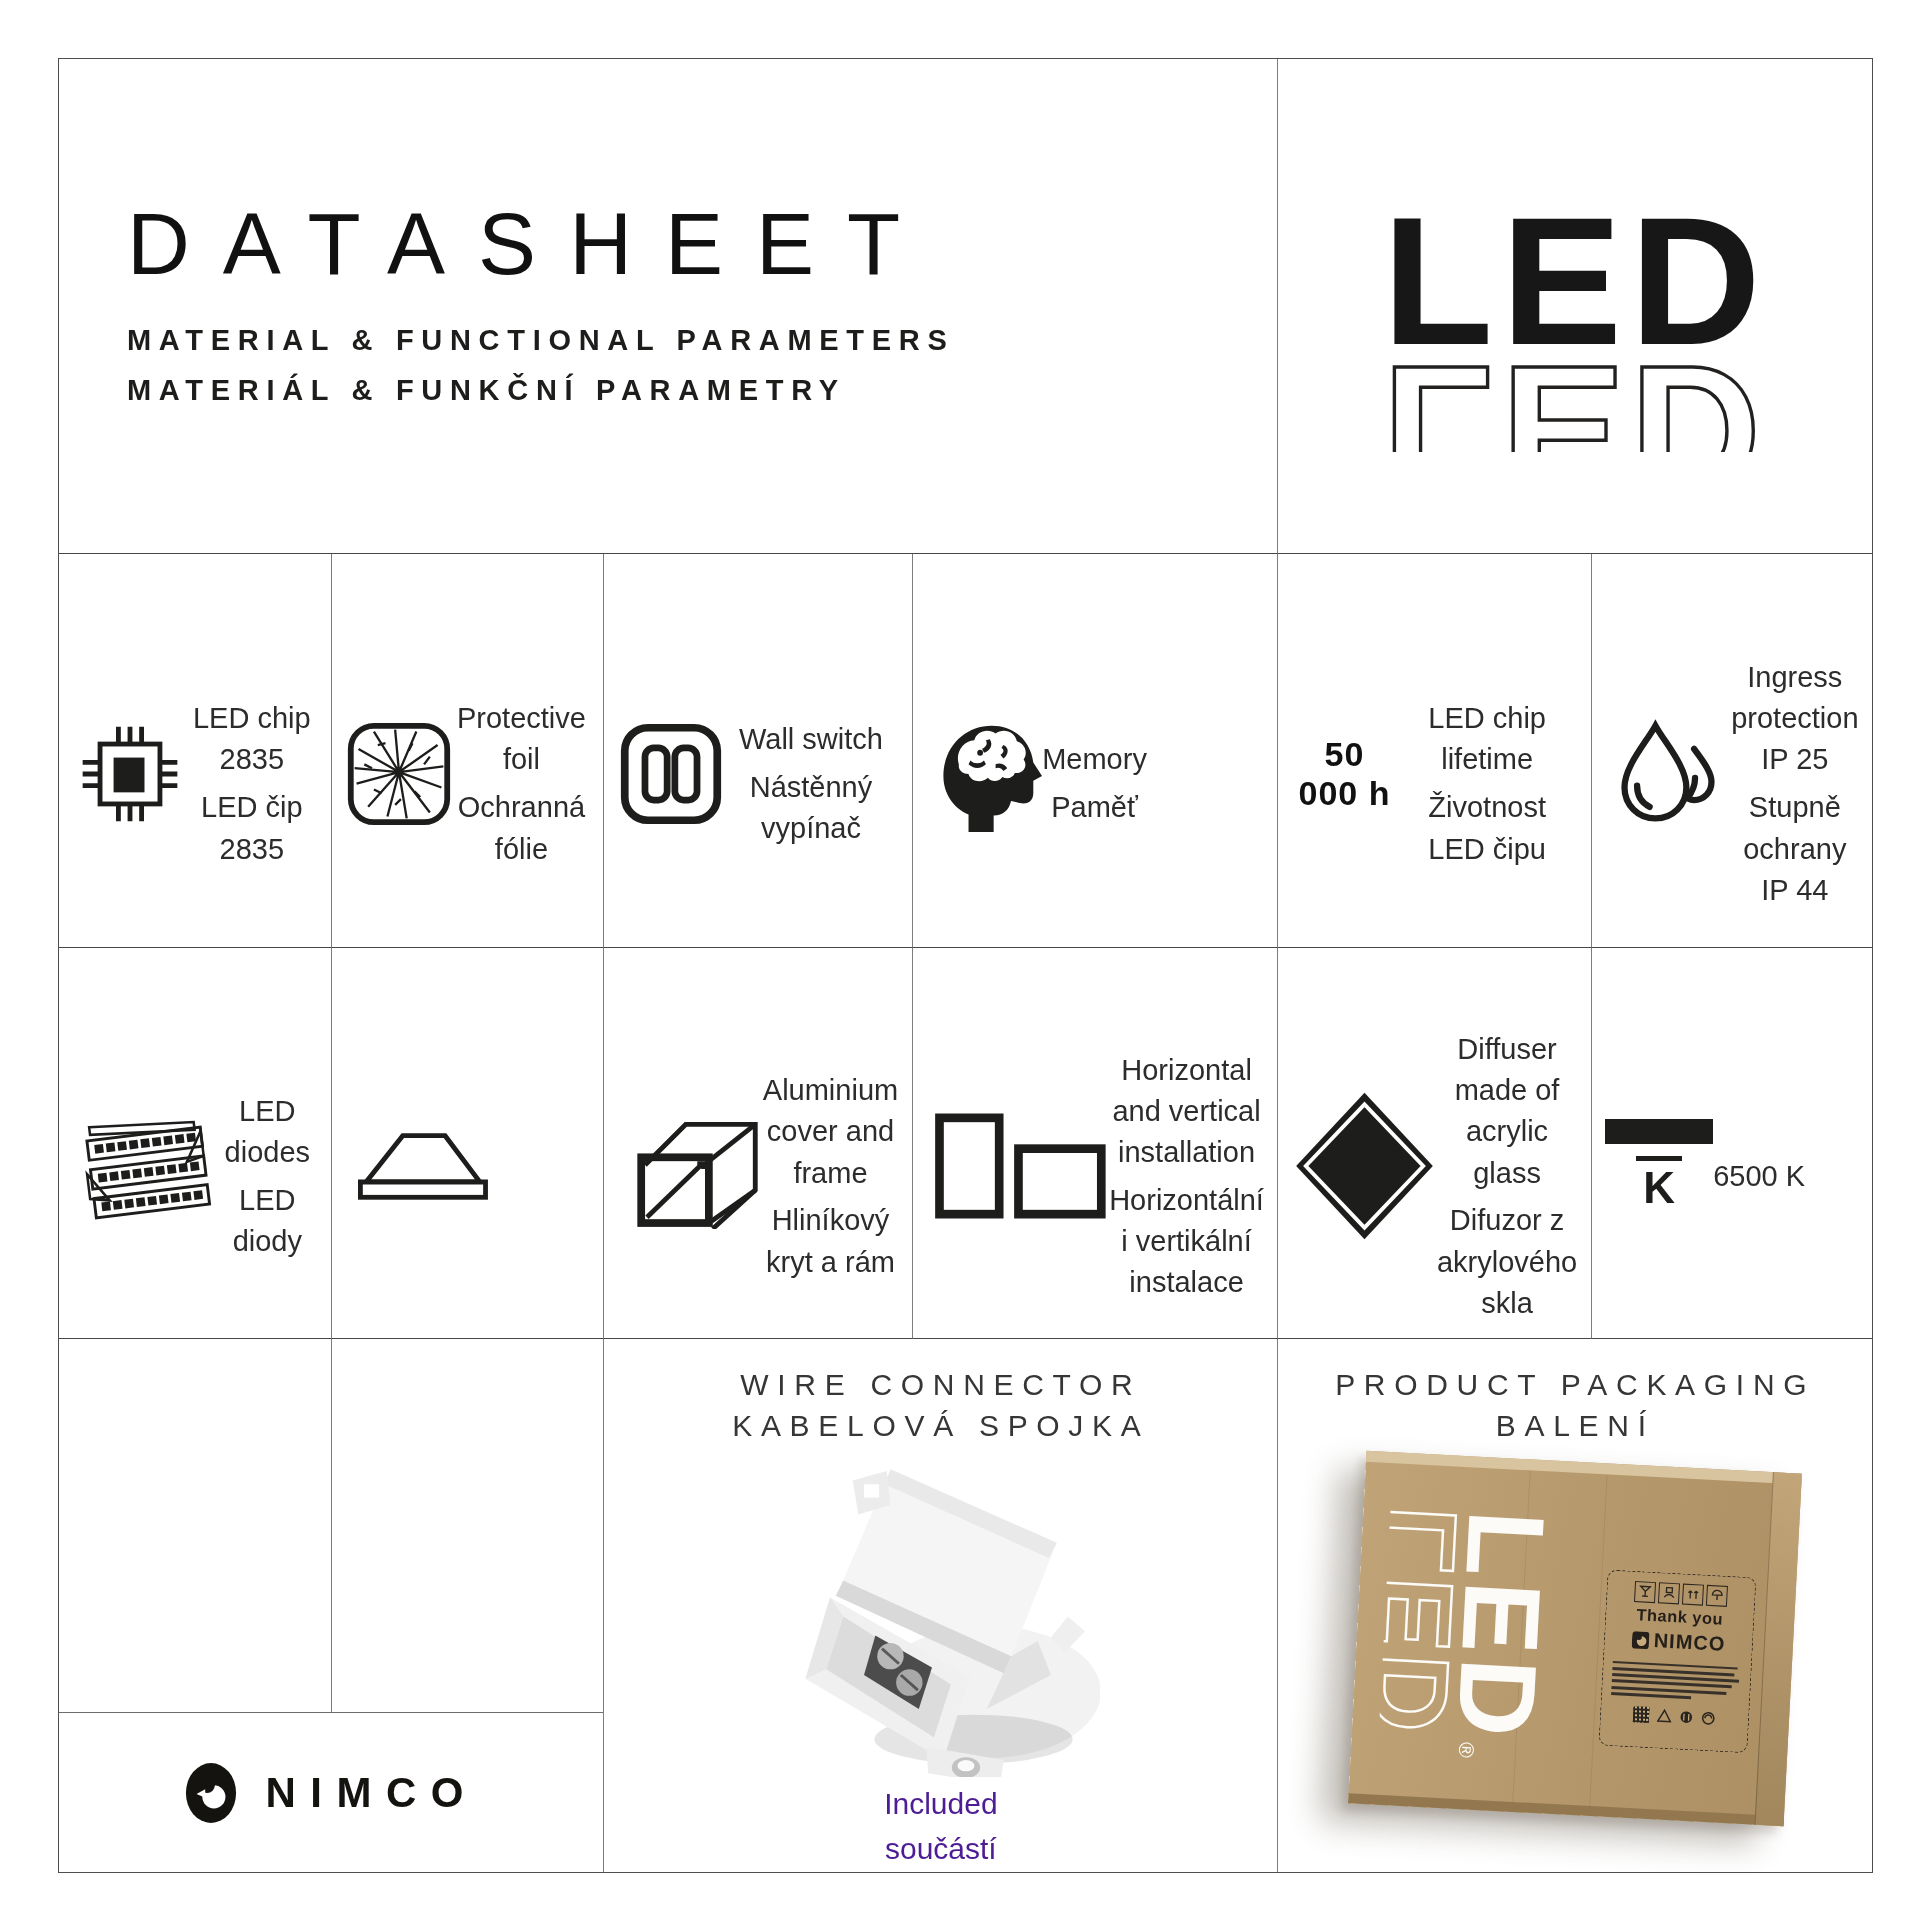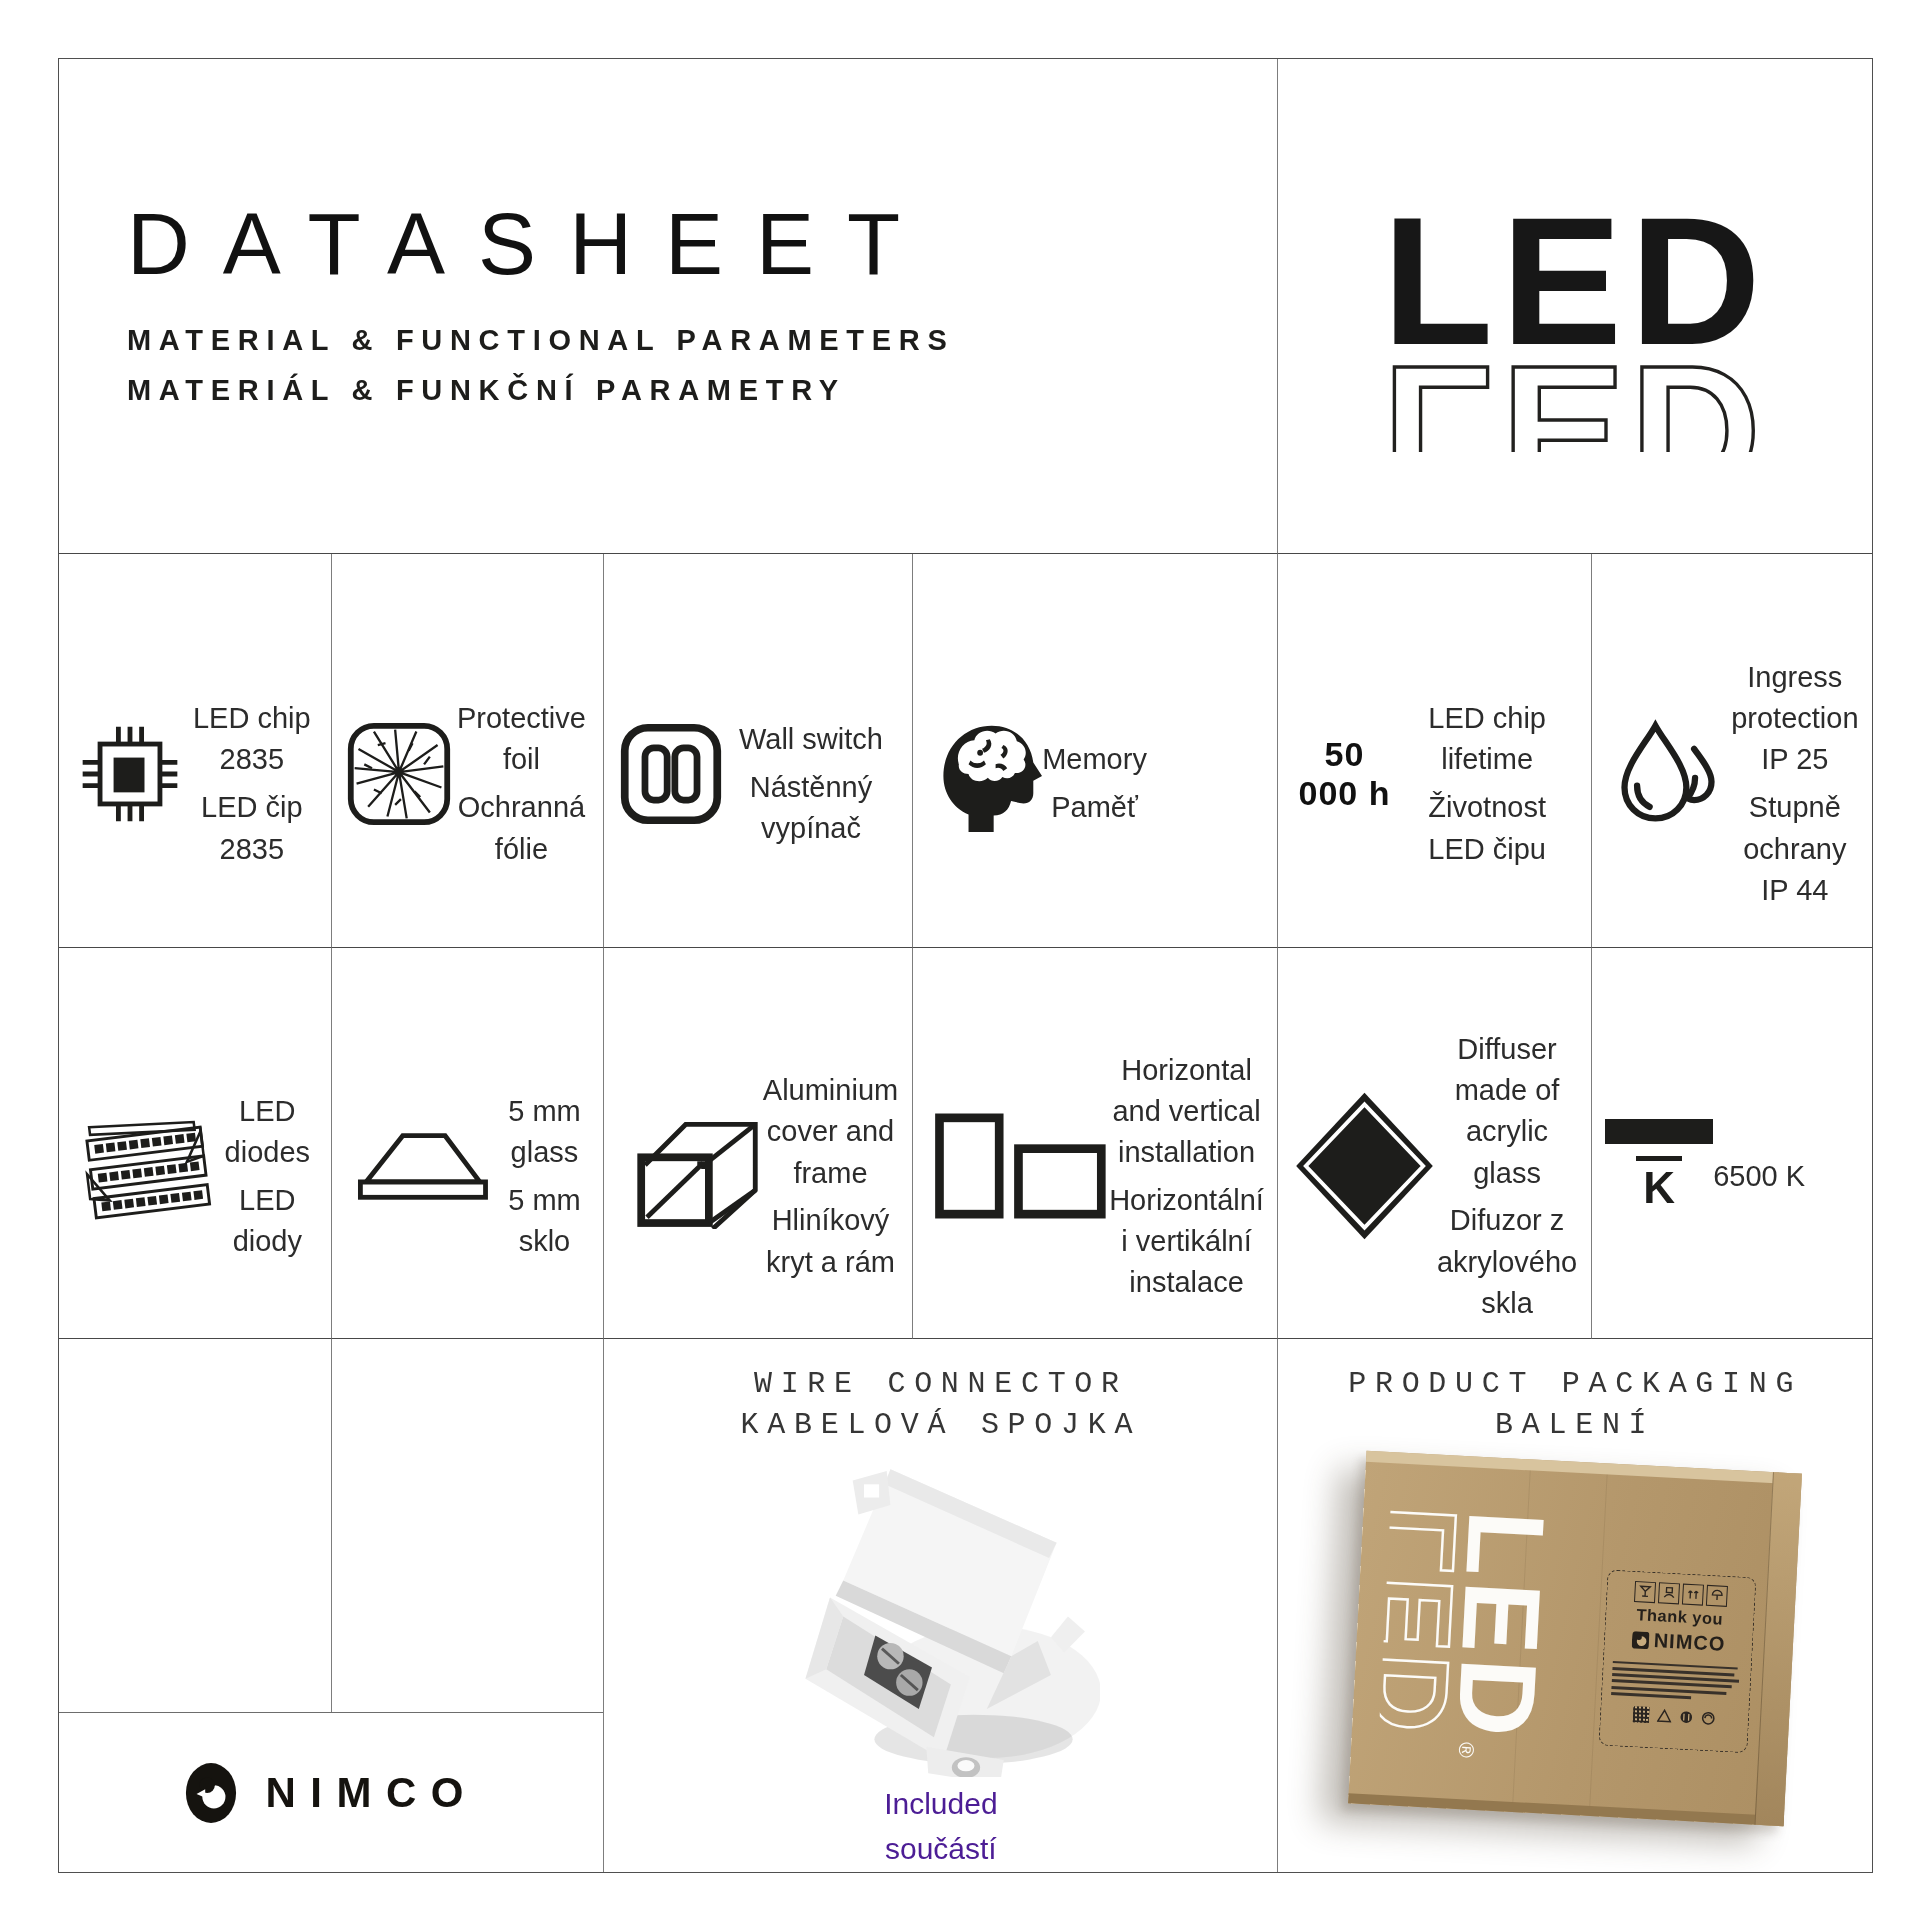--- a/index.html
+++ b/index.html
@@ -34,21 +34,21 @@
   .bl-block { grid-column:1/3; display:flex; flex-direction:column; }
   .bl-top { flex:1; display:flex; }
   .bl-top .half { flex:1; }
   .bl-top .half.first { border-right:1.9px solid #7d7d7d; }
   .nimco-bar { height:160px; border-top:1.9px solid #6d6d6d; display:flex; align-items:center; justify-content:center; gap:27px; }
   .nimco-text { font-size:42px; font-weight:700; letter-spacing:14.5px; color:#15130f; }
 
   .photo-block { padding-top:25px; display:flex; flex-direction:column; align-items:center; text-align:center; }
   .mid-block { grid-column:3/5; }
   .right-block { grid-column:5/7; }
-  .sec-header { font-size:30px; letter-spacing:8.7px; line-height:1.38; color:#363636;font-family:Liberation Mono, monospace; }
+  .sec-header { font-size:30px; letter-spacing:8.7px; line-height:1.38; color:#363636; }
   .caption { font-size:30px; line-height:1.5; color:#4c1d95; margin-top:3.9px; }
 
   
   .box-wrap { margin-top:15.4px; width:541px; display:flex; justify-content:center; }
   .box { position:relative; width:436px; height:353px; transform:rotate(3deg);
          background:linear-gradient(100deg,#c0a478 0%,#b4976b 55%,#ac8f63 100%);
          box-shadow:-27px 19.3px 33px rgba(70,58,38,.33), -5.8px 7.7px 9.7px rgba(70,58,38,.18); }
   .box-top { position:absolute; top:0; left:0; right:0; height:10.6px; background:#d8c49e; }
   .box-bottom { position:absolute; bottom:0; left:0; right:0; height:9.7px; background:#93784f; }
   .box-side { position:absolute; top:0; right:0; bottom:0; width:29px;
@@ -249,24 +249,20 @@
   </div>
 
   <div class="feat bR bB">
     <div class="icon-box">
       <svg width="154" height="97" viewBox="0 0 160 100">
         <g fill="none" stroke="#1d1d1b" stroke-width="5">
           <path d="M60 18 H104 L140 66 H22 Z"></path>
           <rect x="16" y="66" width="130" height="16"></rect>
         </g>
       </svg>
-    </div>
-    <div class="feat-label">
-      <p>5 mm glass</p>
-      <p>5 mm sklo</p>
     </div>
   </div>
 
   <div class="feat bR bB">
     <div class="icon-box">
       <svg width="145" height="126" viewBox="0 0 150 130">
         <g fill="none" stroke="#1d1d1b" stroke-linejoin="miter">
           <rect x="24" y="56" width="70" height="68" stroke-width="8"></rect>
           <path d="M28 64 L70 22 L142 22 L142 90 L98 130" stroke-width="5" fill="none"></path>
           <path d="M94 60 L142 22" stroke-width="5"></path>

